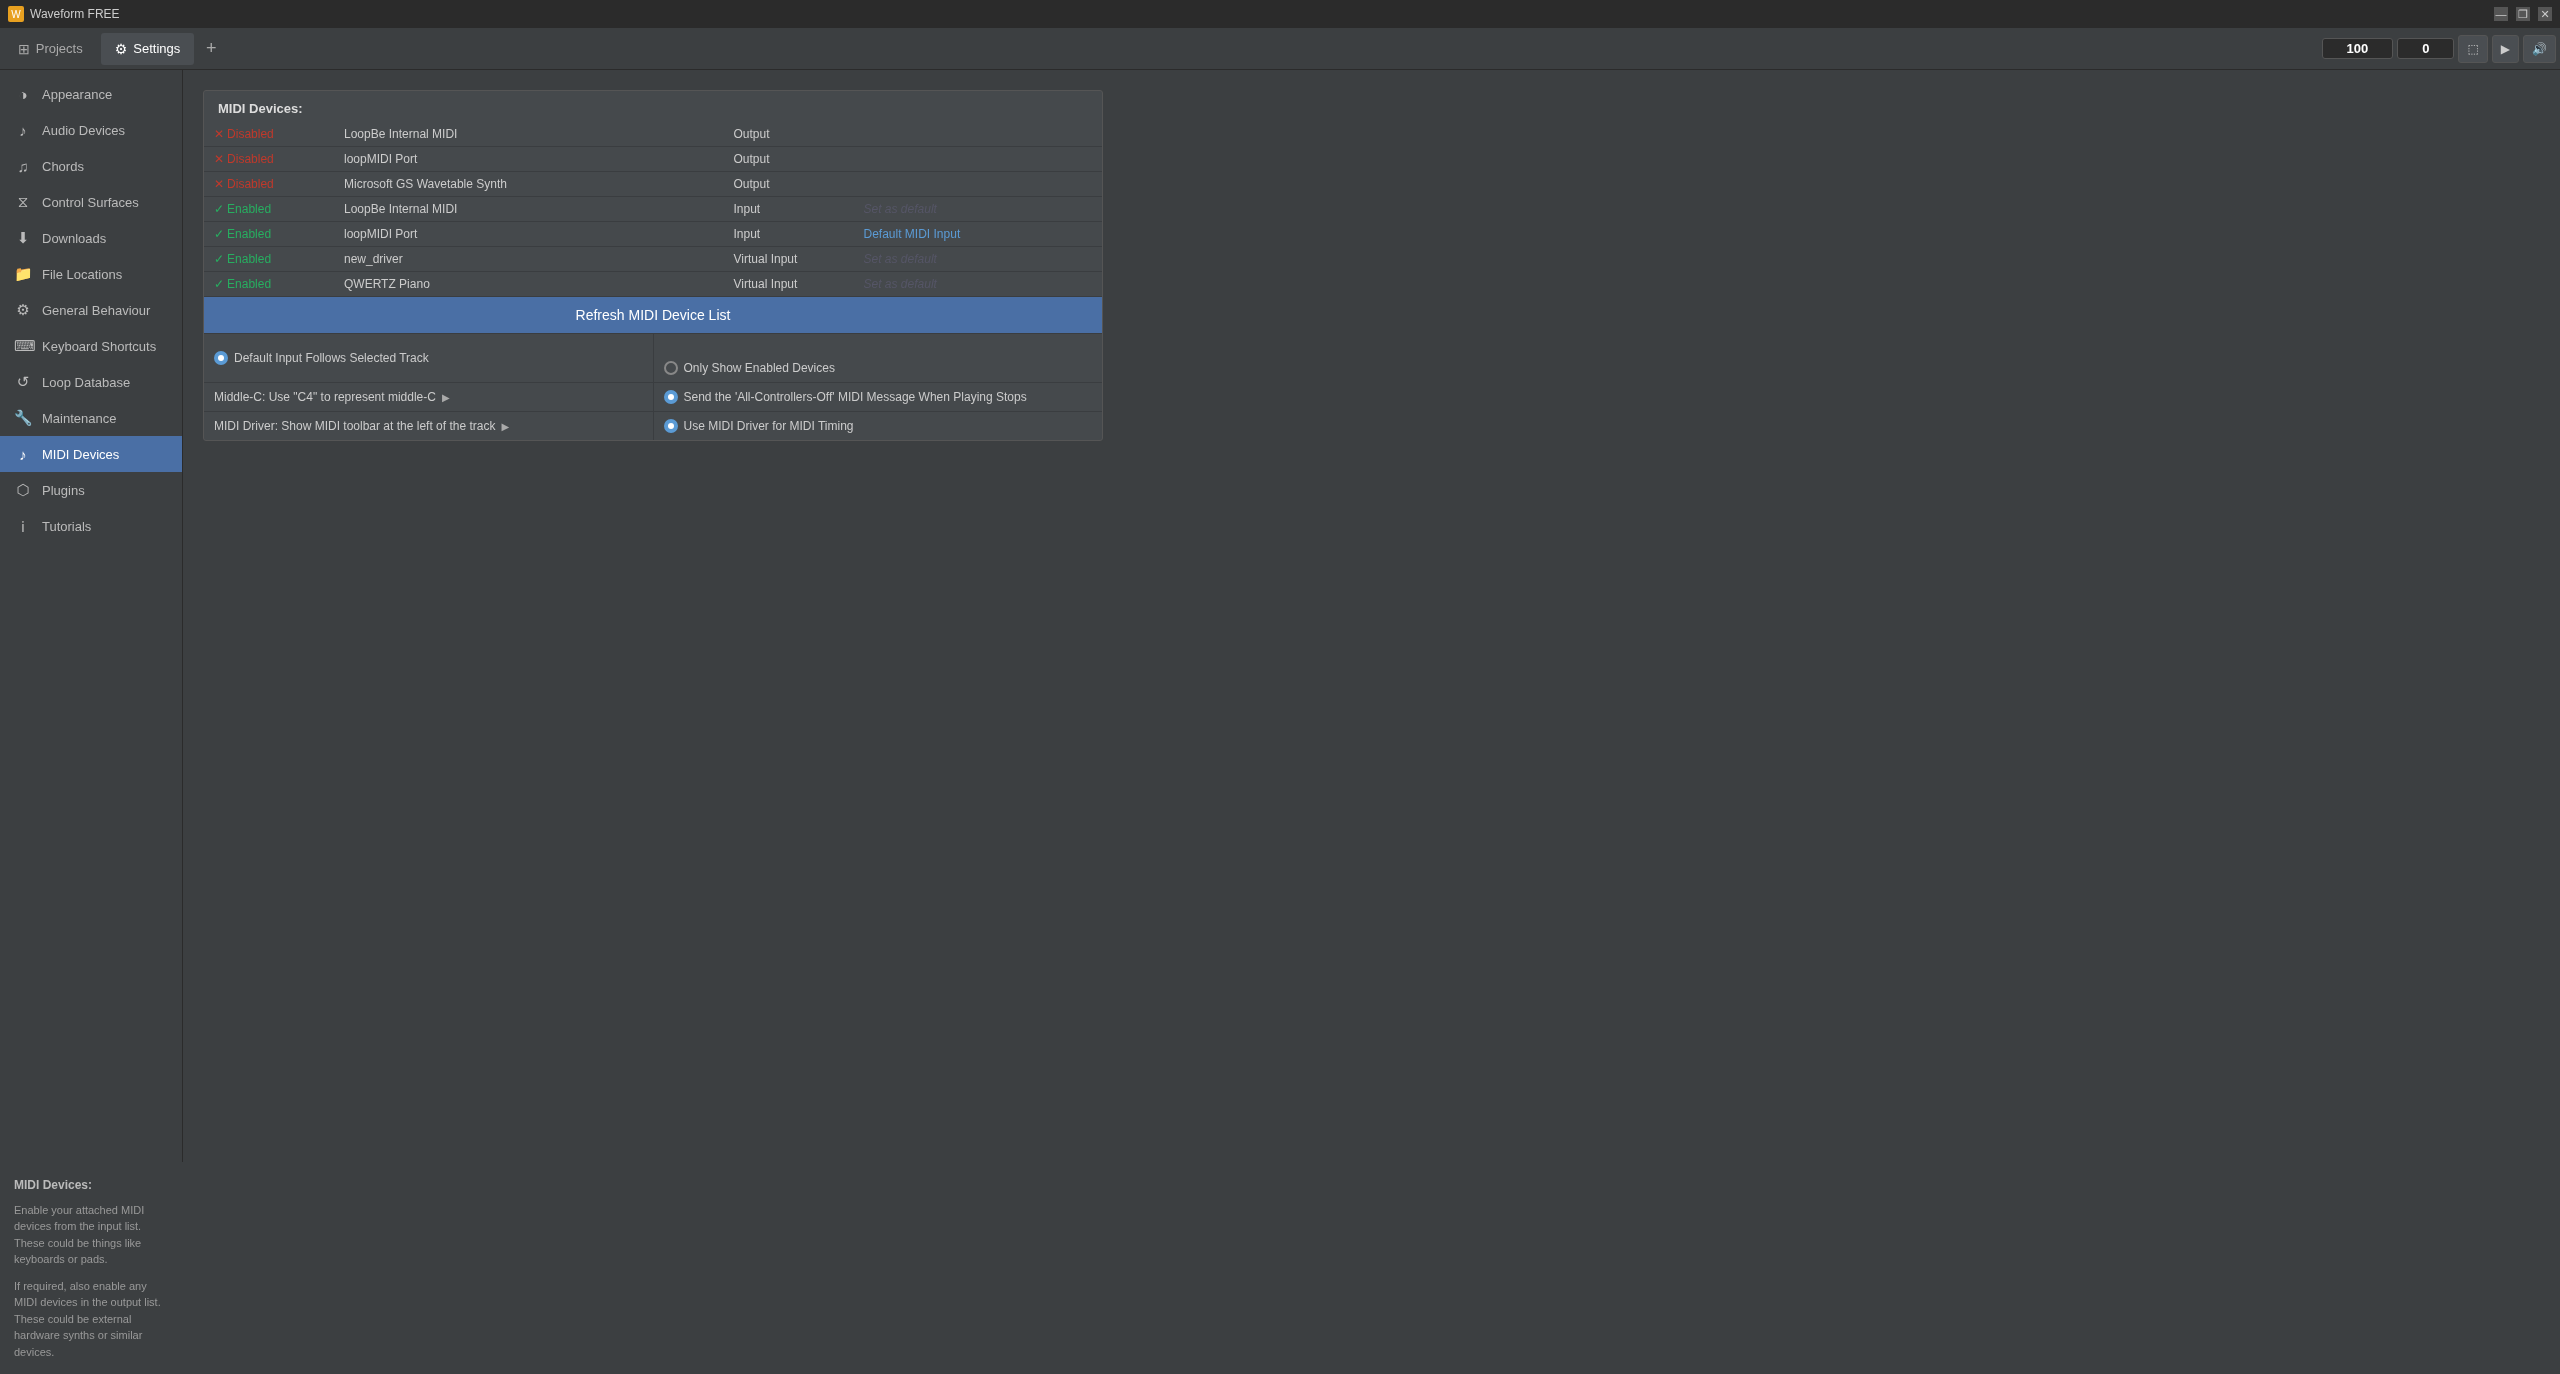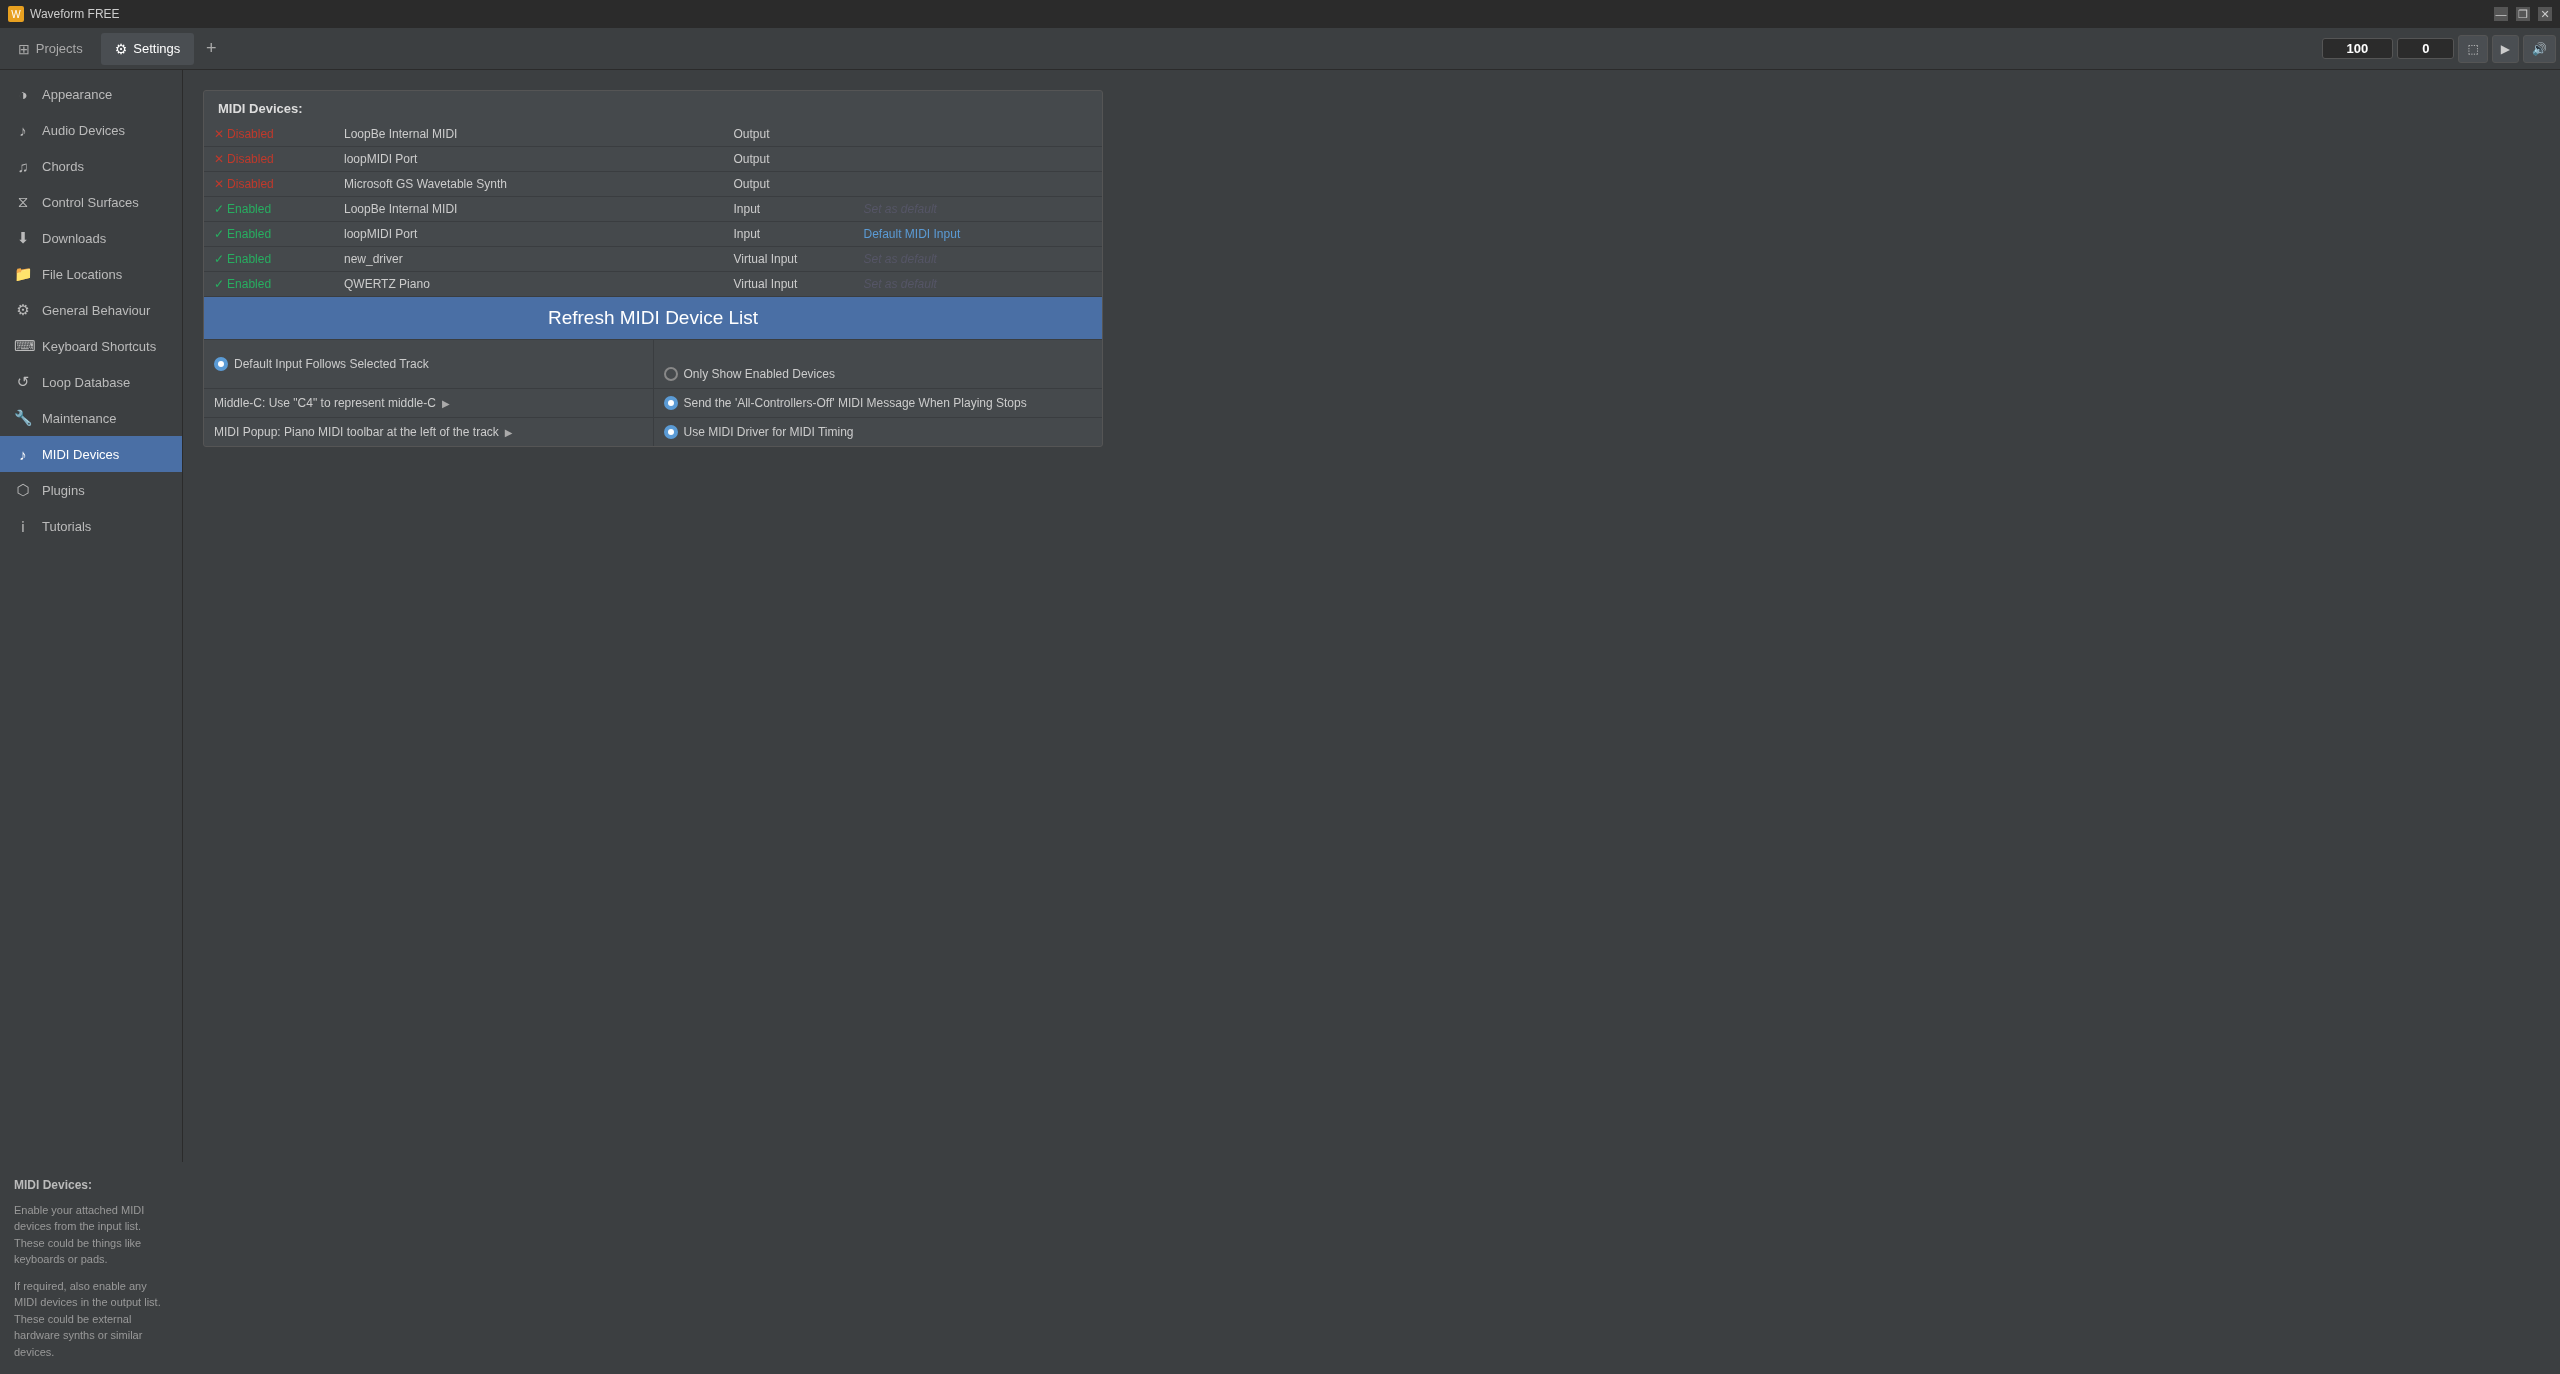--- a/index.html
+++ b/index.html
@@ -251,21 +251,21 @@
       font-size: 13px;
       text-align: center;
     }
     .refresh-btn {
       width: 100%;
       padding: 10px;
       background: #4a6fa5;
       border: none;
       color: #fff;
       cursor: pointer;
-      font-size: 19px;
+      font-size: 14px;
       text-align: center;
     }
 
     .midi-option-row {
       display: flex;
       border-top: 1px solid #3a3d40;
     }
     .midi-option-left {
       flex: 1;
       border-right: 1px solid #3a3d40;
@@ -564,21 +564,21 @@
         <div class="midi-option-right">
           <div style="display:flex;align-items:center;gap:6px;">
             <span class="radio-selected"></span>
             <span>Send the 'All-Controllers-Off' MIDI Message When Playing Stops</span>
           </div>
         </div>
       </div>
 
       <div class="midi-option-row">
         <div class="midi-option-left">
-          <span>MIDI Popup: Piano MIDI toolbar at the left of the track</span>
+          <span>MIDI Driver: Show MIDI toolbar at the left of the track</span>
           <span class="arrow-right">▶</span>
         </div>
         <div class="midi-option-right">
           <div style="display:flex;align-items:center;gap:6px;">
             <span class="radio-selected"></span>
             <span>Use MIDI Driver for MIDI Timing</span>
           </div>
         </div>
       </div>
 

